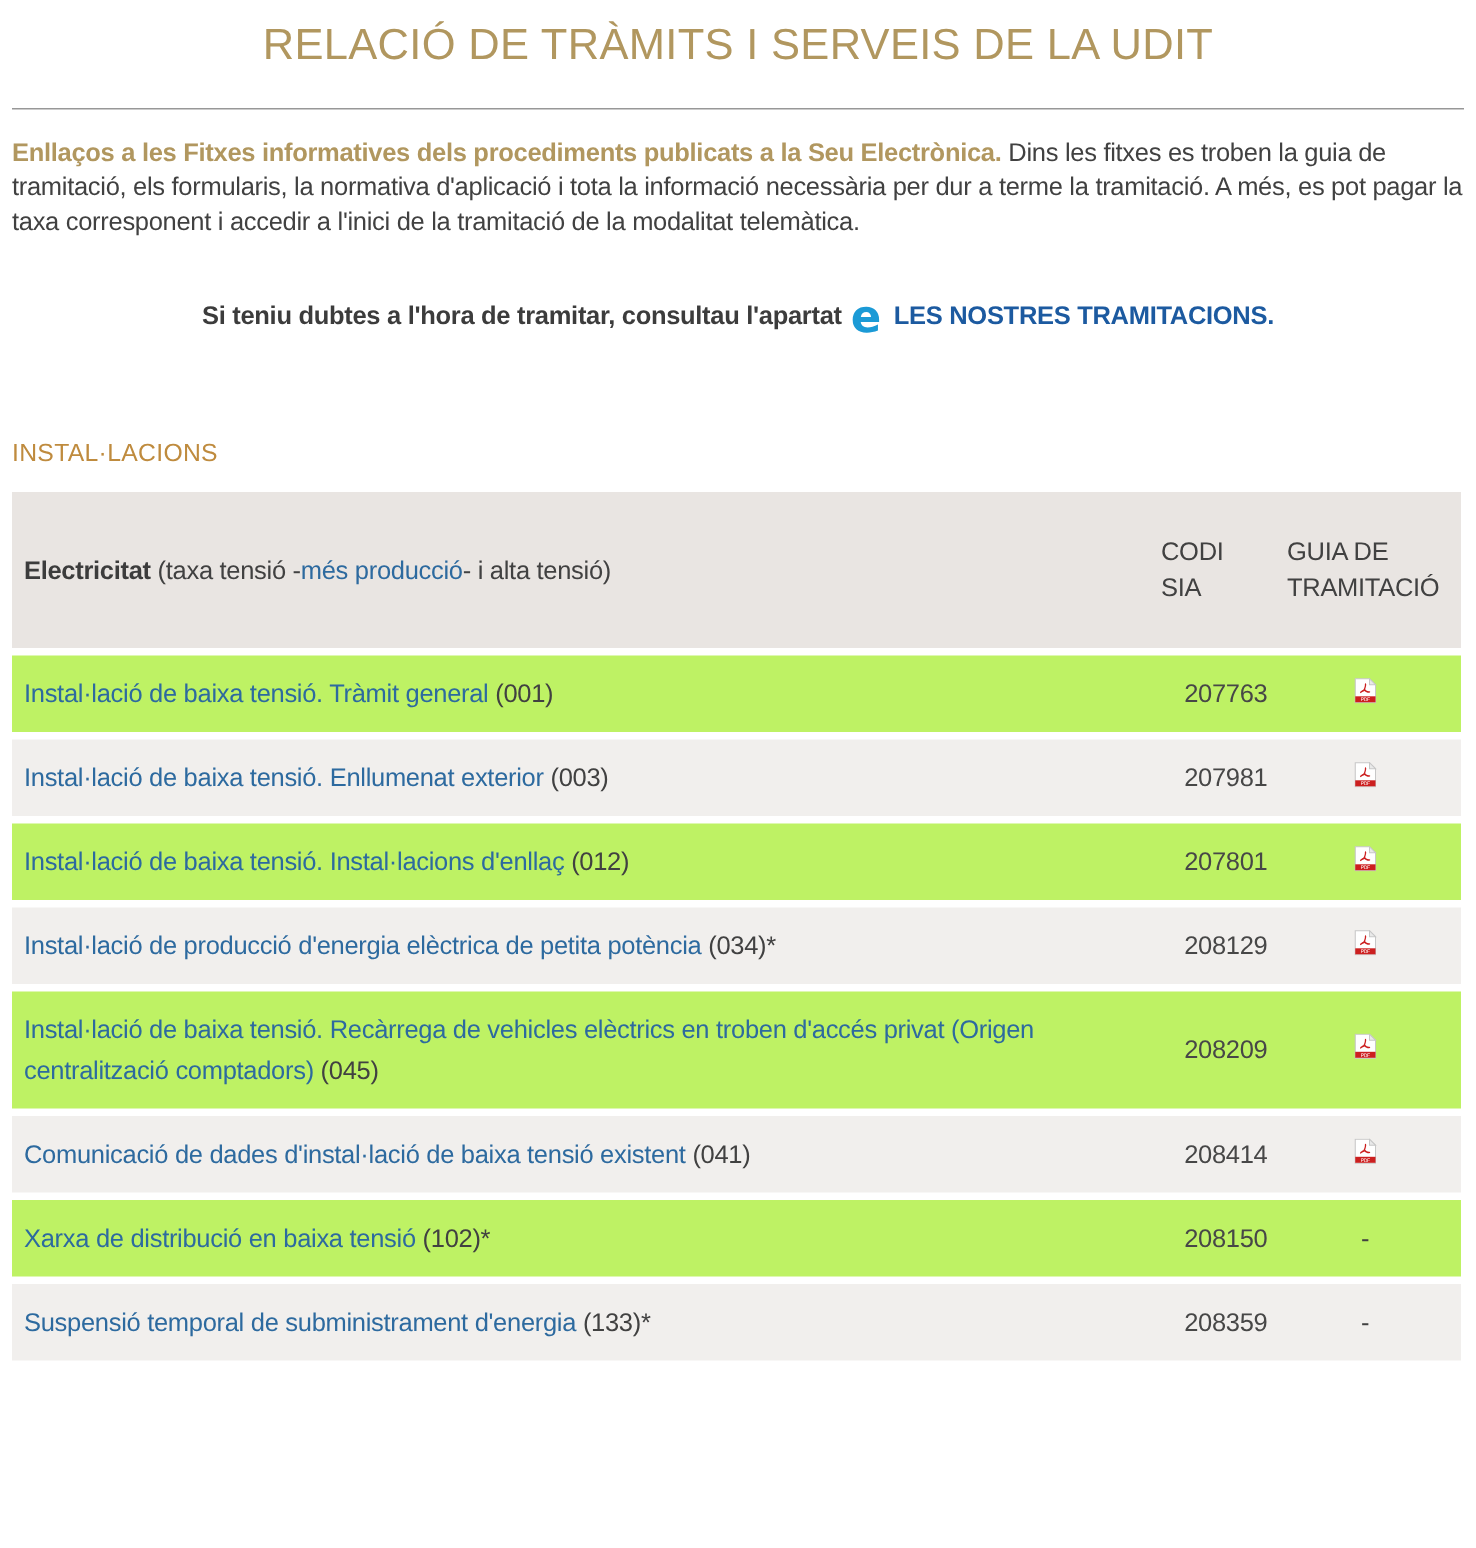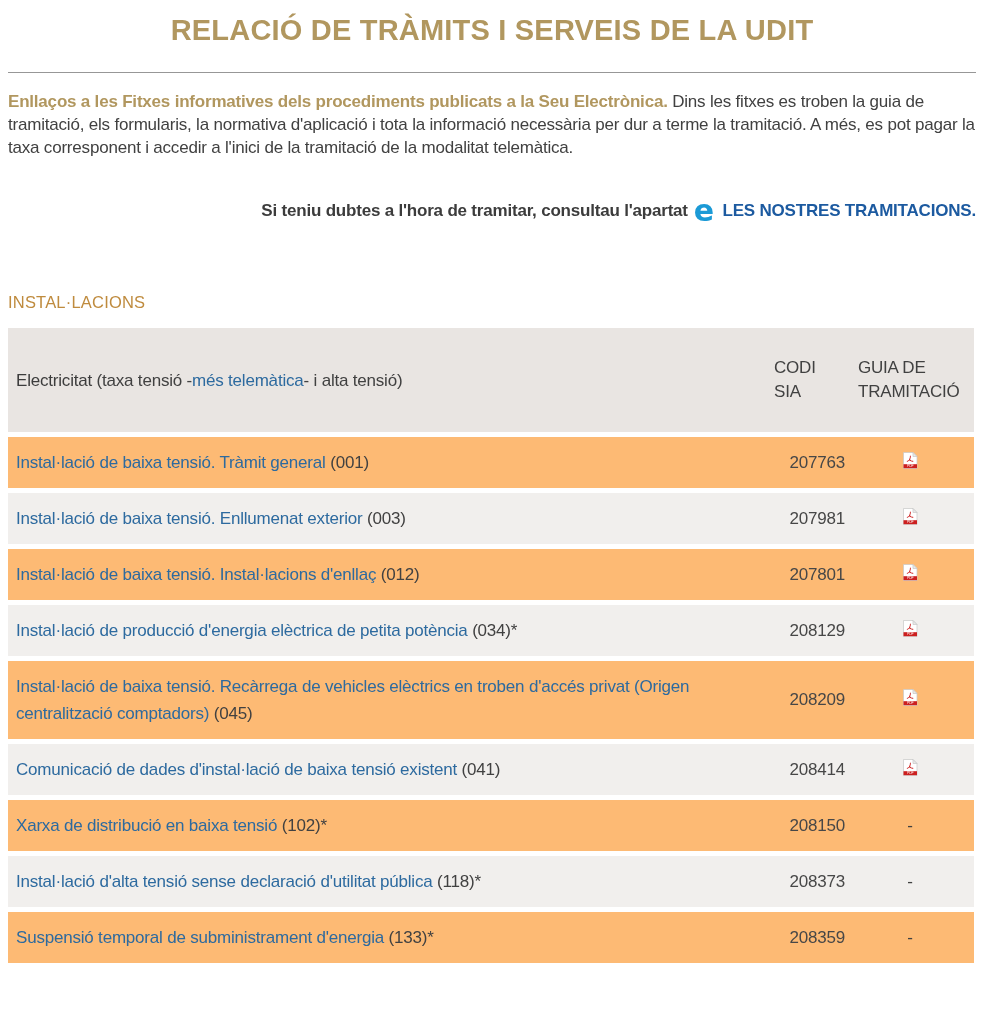--- a/index.html
+++ b/index.html
@@ -10,40 +10,40 @@
     font-family: "Liberation Sans", sans-serif;
     color: #414141;
     letter-spacing: -0.2px;
   }
   .container { padding: 0 8px; }
 
   .page-title {
     margin: 14px 0 0 0;
     text-align: center;
     font-size: 29px;
-    font-weight: 700;
+    font-weight: 400;
     color: #b1975f;
     letter-spacing: 0.2px;
   }
   .divider {
     border: none;
     border-top: 1px solid #979797;
     margin: 25px 0 0 0;
   }
   .intro {
     margin: 17px 0 0 0;
     font-size: 17px;
     line-height: 23px;
     color: #414141;
   }
   .intro .intro-link { color: #b1975f; cursor: pointer; font-weight: bold; }
 
   .help-line {
     margin-top: 42px;
-    text-align: right;
+    text-align: center;
     font-size: 17px;
     font-weight: bold;
     color: #3c3c3c;
   }
   .e-icon {
     display: inline-block;
     font-family: "DejaVu Sans", sans-serif;
     font-weight: bold;
     font-size: 30px;
     line-height: 0;
@@ -70,31 +70,31 @@
     font-size: 17px;
   }
   table.tramits td { vertical-align: middle; }
 
   tr.header-row td {
     background: #e9e5e2;
     height: 104px;
     color: #414141;
   }
   tr.header-row td.name-cell { padding: 0 10px 0 8px; }
-  .cat-bold { font-weight: normal; color: #3c3c3c; }
+  .cat-bold { font-weight: bold; color: #3c3c3c; }
   .cat-link { color: #2d6a9f; cursor: pointer; }
   .col-head {
     color: #b2986a;
     text-align: left;
     line-height: 24px;
   }
   .col-head .wrap-narrow { width: 52px; margin: 0 auto; }
   .col-head .wrap-wide  { width: 104px; margin: 0 auto; }
 
-  tr.data-row td { background: #fdba74; padding-top: 12px; padding-bottom: 12px; }
+  tr.data-row td { background: #bef264; padding-top: 12px; padding-bottom: 12px; }
   tr.data-row:nth-child(odd) td { background: #f1efed; }
   td.name-cell {
     width: 746px;
     text-align: left;
     padding-left: 8px;
     padding-right: 40px;
     line-height: 27px;
   }
   td.codi-cell {
     width: 92px;
@@ -121,21 +121,21 @@
 
   <p class="intro"><span class="intro-link">Enllaços a les Fitxes informatives dels procediments publicats a la Seu Electrònica.</span><span> Dins les fitxes es troben la guia de tramitació, els formularis, la normativa d'aplicació i tota la informació necessària per dur a terme la tramitació. A més, es pot pagar la taxa corresponent i accedir a l'inici de la tramitació de la modalitat telemàtica.</span></p>
 
   <p class="help-line"><span>Si teniu dubtes a l'hora de tramitar, consultau l'apartat</span><span class="e-icon">e</span> <span class="help-link">LES NOSTRES TRAMITACIONS.</span></p>
 
   <h2 class="section-heading">INSTAL·LACIONS</h2>
 
   <table class="tramits">
     <tbody>
       <tr class="header-row">
-        <td class="name-cell"><span class="cat-bold">Electricitat</span><span> (taxa tensió -</span><span class="cat-link">més telemàtica</span><span>- i alta tensió)</span></td>
+        <td class="name-cell"><span class="cat-bold">Electricitat</span><span> (taxa tensió -</span><span class="cat-link">més producció</span><span>- i alta tensió)</span></td>
         <td class="col-head">
           <div class="wrap-narrow">CODI SIA</div>
         </td>
         <td class="col-head">
           <div class="wrap-wide">GUIA DE TRAMITACIÓ</div>
         </td>
       </tr>
     <tr class="data-row">
     <td class="name-cell"><span class="row-link">Instal·lació de baixa tensió. Tràmit general</span><span class="row-suffix"> (001)</span></td>
     <td class="codi-cell">207763</td>
@@ -234,28 +234,20 @@
   </tr>
         <tr class="data-row">
     <td class="name-cell"><span class="row-link">Xarxa de distribució en baixa tensió</span><span class="row-suffix"> (102)*</span></td>
     <td class="codi-cell">208150</td>
     <td class="guia-cell">
       
       <span>-</span>
     </td>
   </tr>
         <tr class="data-row">
-    <td class="name-cell"><span class="row-link">Instal·lació d'alta tensió sense declaració d'utilitat pública</span><span class="row-suffix"> (118)*</span></td>
-    <td class="codi-cell">208373</td>
-    <td class="guia-cell">
-      
-      <span>-</span>
-    </td>
-  </tr>
-        <tr class="data-row">
     <td class="name-cell"><span class="row-link">Suspensió temporal de subministrament d'energia</span><span class="row-suffix"> (133)*</span></td>
     <td class="codi-cell">208359</td>
     <td class="guia-cell">
       
       <span>-</span>
     </td>
   </tr>
       </tbody>
   </table>
 

